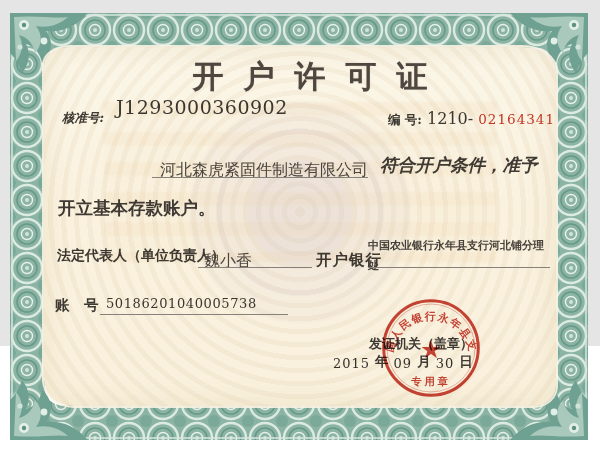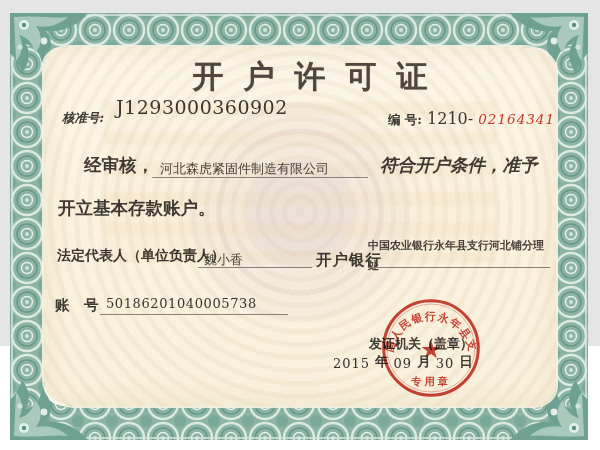--- a/index.html
+++ b/index.html
@@ -35,21 +35,21 @@
     left:0;top:56px;width:600px;text-align:center;
     font-size:31px;font-weight:700;letter-spacing:20px;padding-left:20px;
     color:#4e463f;text-shadow:0 0 1px rgba(78,70,63,0.35);
   }
   .lbl{font-weight:700;color:#3d3832;}
   .small-lbl{font-size:12.5px;}
   .num{font-family:"DejaVu Serif","Liberation Serif",serif;color:#3a352f;}
   .red{color:#c23524;}
   .big{font-size:17.5px;font-weight:700;color:#3f3933;}
   .underline{position:absolute;height:1px;background:#87817a;}
-  .fill-text{font-size:13px;color:#4a443d;}
+  .fill-text{font-size:16px;color:#4a443d;}
   .bank-name{
     position:absolute;left:368px;top:236px;width:186px;
     font-size:11px;line-height:20px;color:#46403a;white-space:normal;font-weight:700;
   }
   .date-row{left:333px;top:353px;display:flex;align-items:flex-end;gap:5px;font-size:13px;color:#3f3933;}
   .date-num{color:#35302b;letter-spacing:1px;}
   .date-cjk{font-weight:700;font-size:13.5px;}
 
   
   .seal{position:absolute;left:379px;top:296px;width:104px;height:104px;mix-blend-mode:multiply;opacity:0.92;}
@@ -97,24 +97,23 @@
   <div class="paper"></div>
 
   <div class="abs title">开户许可证</div>
 
   <div class="abs small-lbl lbl" style="left:62px;top:110px;font-style:italic;">核准号:</div>
   <div class="abs num" style="left:116px;top:96px;font-size:19px;letter-spacing:0.5px;">J1293000360902</div>
 
   <div class="abs" style="left:388px;top:109px;">
     <span class="small-lbl lbl">编 号:</span>
     <span class="num" style="font-size:16px;">1210-</span>
-    <span class="num red" style="font-size:13.5px;letter-spacing:1px;font-style:italic;">02164341</span>
+    <span class="num red" style="font-size:13.5px;letter-spacing:1px;">02164341</span>
   </div>
 
-  <div class="abs big" style="left:84px;top:153px;">经审核，</div>
   <div class="abs fill-text" style="left:160px;top:160px;">河北森虎紧固件制造有限公司</div>
   <div class="underline" style="left:152px;top:177px;width:216px;"></div>
   <div class="abs big" style="left:380px;top:153px;font-style:italic;">符合开户条件，准予</div>
 
   <div class="abs big" style="left:58px;top:196px;">开立基本存款账户。</div>
 
   <div class="abs lbl" style="left:57px;top:247px;font-size:14px;">法定代表人（单位负责人）</div>
   <div class="abs fill-text" style="left:204px;top:251px;">魏小香</div>
   <div class="underline" style="left:198px;top:267px;width:114px;"></div>
 

